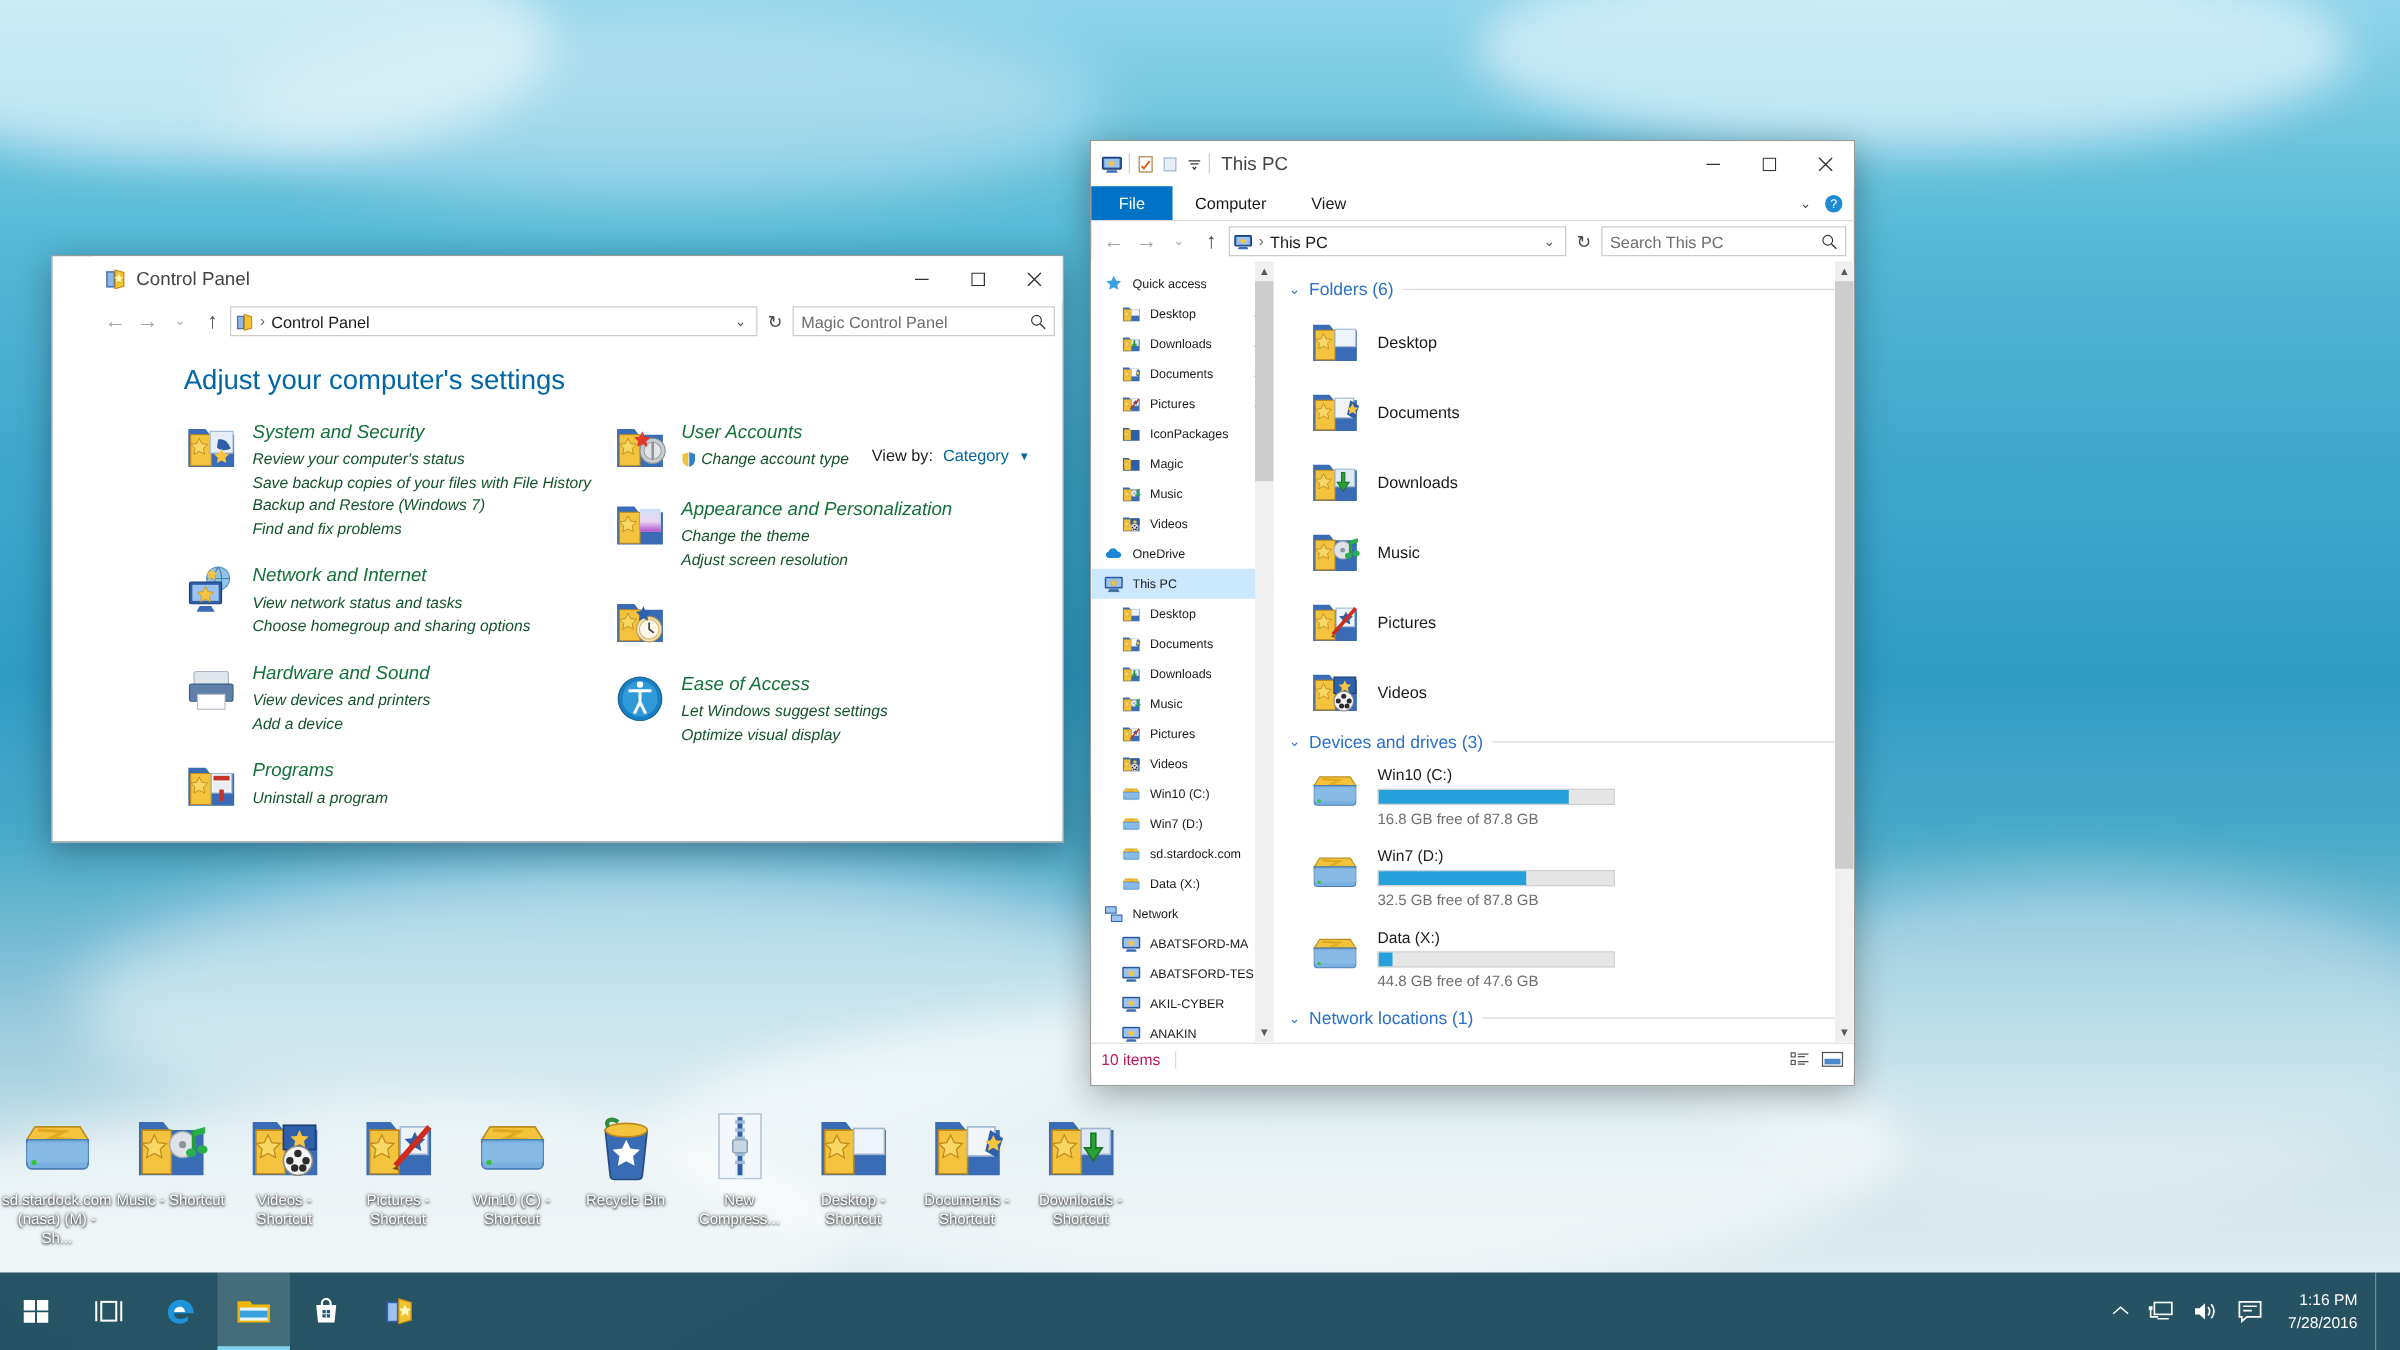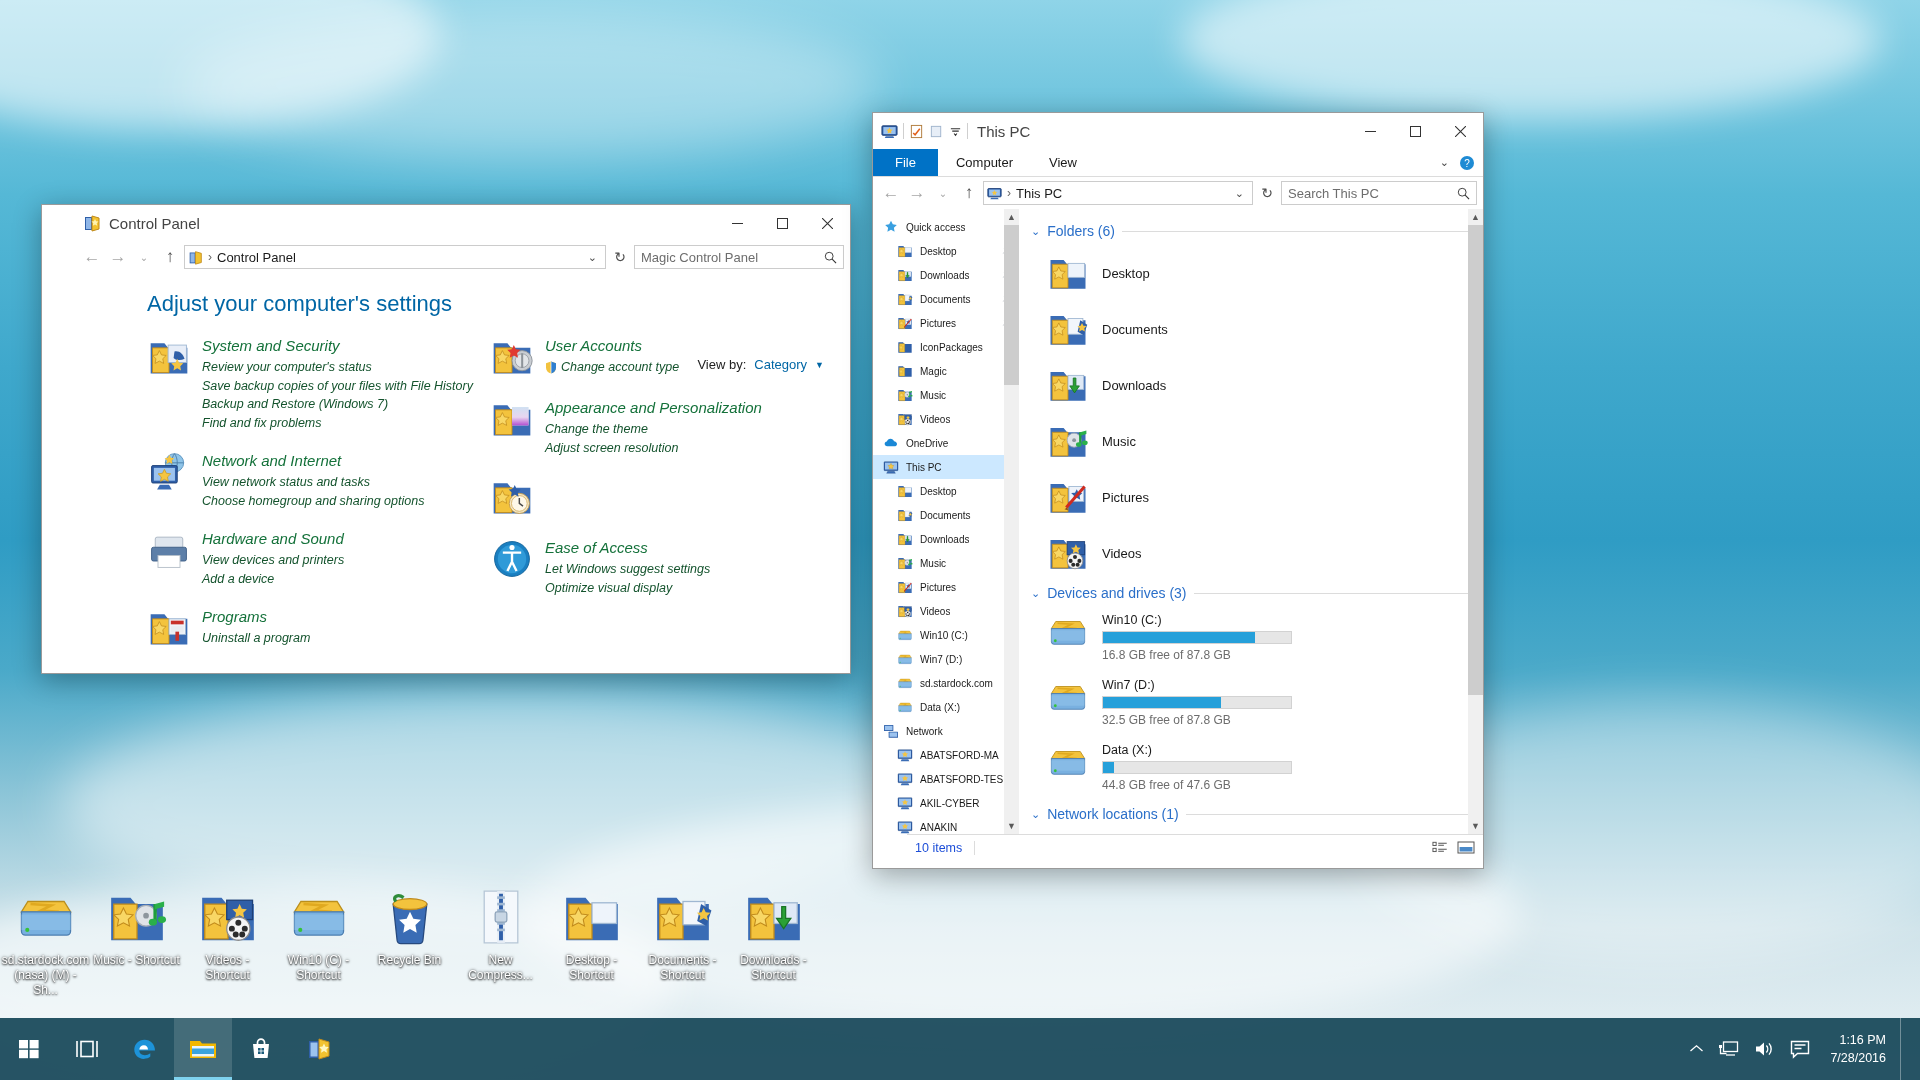--- a/index.html
+++ b/index.html
@@ -74,21 +74,21 @@
   .chev { color:#2a6fc9; font-size:11px; }
   .fitem { display:flex; align-items:center; gap:13px; height:56px; padding-left:20px; }
   .fitem .nm { font-size:13px; color:#1a1a1a; }
   .ditem { display:flex; gap:13px; padding:4px 0 10px 20px; }
   .ditem .meta { padding-top:2px; }
   .ditem .nm { font-size:12.5px; color:#1a1a1a; margin-bottom:4px; }
   .bar { width:190px; height:13px; background:#e6e6e6; border:1px solid #d2d2d2; }
   .bar > i { display:block; height:100%; background:#26a0da; }
   .ditem .sz { font-size:12px; color:#6d6d6d; margin-top:4px; }
   .statusbar { height:26px; border-top:1px solid #dcdcdc; display:flex; align-items:center;
-               padding:0 8px; font-size:12.5px; color:#1d4ed8; background:#fff;margin-left:34px; }
+               padding:0 8px; font-size:12.5px; color:#be185d; background:#fff; }
   .statusbar .views { margin-left:auto; display:flex; gap:8px; align-items:center; }
   .vscroll { position:absolute; right:0; top:0; width:15px; bottom:0; background:#f0f0f0; }
   .vscroll .thumb { position:absolute; left:0; width:15px; background:#cdcdcd; }
   .vscroll .ar { position:absolute; left:0; width:15px; height:16px; color:#5a5a5a; font-size:9px;
                  display:flex; align-items:center; justify-content:center; }
 
   
   .dicons { position:absolute; left:0; bottom:60px; width:1920px; height:140px; display:flex; }
   .dicon { width:91px; display:flex; flex-direction:column; align-items:center; }
   .dicon .glyph { height:68px; display:flex; align-items:flex-end; justify-content:center; }
@@ -1031,20 +1031,34 @@
             <circle cx="30" cy="37.5" r="2.3"></circle>
             <circle cx="35" cy="37.5" r="2.3"></circle>
           </g>
         </svg>
       </div>
       <div class="cap">Videos - Shortcut</div>
     </div>
     <div class="dicon">
       <div class="glyph">
         <svg width="62" height="62" viewBox="0 0 48 48">
+          <path d="M4 9h15l4 5h21v28H4z" fill="#3a6cb5"></path>
+          <path d="M6 14h18v27H6z" fill="#f3c33d" stroke="#c08a1b"></path>
+          <path d="M13.5 17l2.3 4.7 5.1.6-3.7 3.6 1 5.1-4.7-2.5-4.7 2.5 1-5.1-3.7-3.6 5.1-.6z" fill="#f8d765" stroke="#c08a1b" stroke-width=".8"></path>
+          <rect x="25" y="12" width="17" height="17" fill="#eef3fa" stroke="#9fb7d2"></rect>
+          <path d="M34 15l2 4 4.4.5-3.2 3.1.8 4.4-4-2.2-4 2.2.8-4.4-3.2-3.1 4.4-.5z" fill="#2f5fa8"></path>
+          <path d="M22 36L43 12" stroke="#d02b1f" stroke-width="3.4"></path>
+          <path d="M20 38l3-2 1 3z" fill="#7b4a20"></path>
+        </svg>
+      </div>
+      <div class="cap">Pictures - Shortcut</div>
+    </div>
+    <div class="dicon">
+      <div class="glyph">
+        <svg width="62" height="62" viewBox="0 0 48 48">
           <path d="M5 20l5-8h28l5 8z" fill="#f3c33d" stroke="#bb8f1c"></path>
           <path d="M12 14l16 1-8 4 14 1" stroke="#e0a91f" stroke-width="2" fill="none"></path>
           <path d="M5 20h38v15a3 3 0 0 1-3 3H8a3 3 0 0 1-3-3z" fill="#79b0e0" stroke="#4b7db0"></path>
           <path d="M5 22h38v12H5z" fill="#8dc0e8" opacity=".7"></path>
           <circle cx="9.5" cy="34" r="1.6" fill="#35c23a"></circle>
         </svg>
       </div>
       <div class="cap">Win10 (C) - Shortcut</div>
     </div>
     <div class="dicon">

